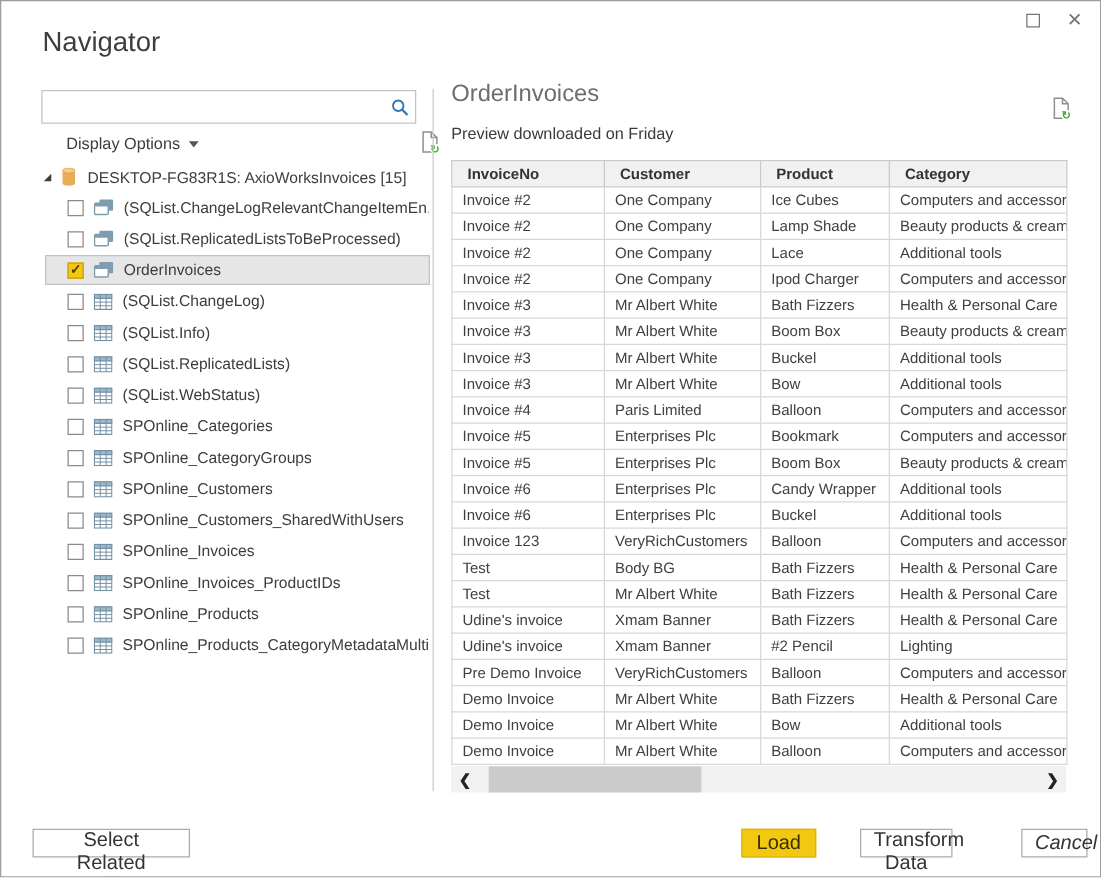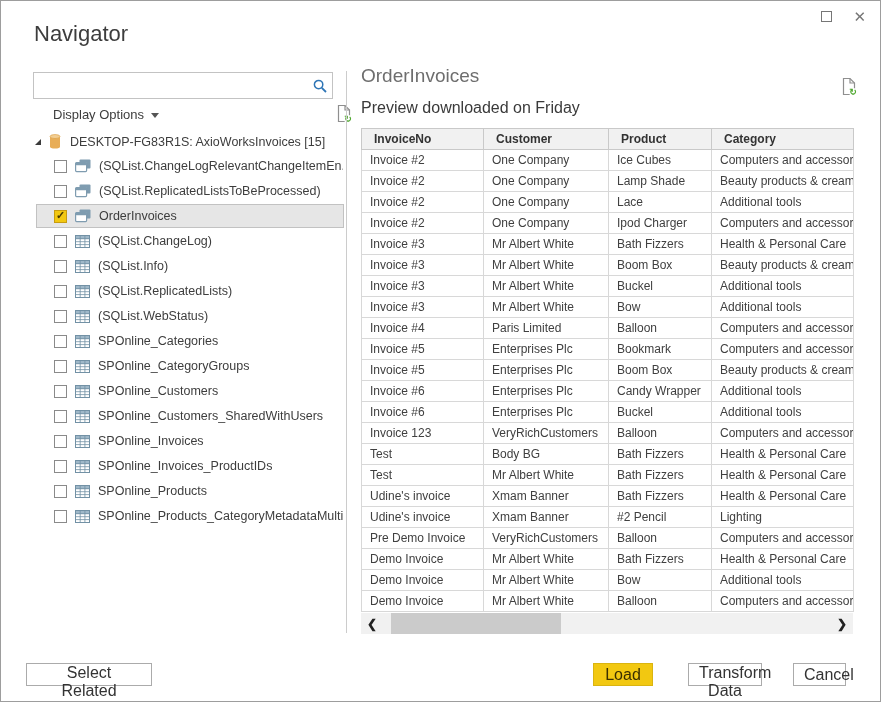--- a/index.html
+++ b/index.html
@@ -34,42 +34,42 @@
   .checkbox { width:13px; height:13px; border:1px solid #8a8a8a; background:#fff; flex:none; position:relative; cursor:pointer; }
   .checkbox.checked { background:#F2C811; border-color:#c79c10; }
   .checkbox.checked::after { content:"✓"; position:absolute; left:1px; top:-2px; font-size:11px; font-weight:bold; color:#4a3a00; }
   .tree-icon { margin:0 8px; display:flex; flex:none; }
   .tree-label { font-size:12.5px; color:#3d3d3d; white-space:nowrap; overflow:hidden; }
 
   .v-separator { position:absolute; left:345px; top:70px; width:1px; height:562px; background:#ccc; }
 
   
   .rp-title { position:absolute; left:360px; top:64px; font-size:19px; color:#6e6e6e; font-weight:400; }
-  .rp-subtitle { position:absolute; left:360px; top:98px; font-size:16px; color:#3a3a3a; }
+  .rp-subtitle { position:absolute; left:360px; top:98px; font-size:13px; color:#3a3a3a; }
   .rp-refresh { position:absolute; left:840px; top:76px; cursor:pointer; }
   .lp-refresh { cursor:pointer; display:flex; }
 
   
   .preview-table { position:absolute; left:360px; top:127px; width:492px; border-collapse:collapse; table-layout:fixed; font-size:12px; }
   .preview-table th { background:#f1f1f1; border:1px solid #c9c9c9; text-align:left; font-weight:bold; color:#333; height:21px; padding:1px 12px; white-space:nowrap; overflow:hidden; }
   .preview-table td { border:1px solid #d8d8d8; color:#404040; height:21px; padding:1px 8px; white-space:nowrap; overflow:hidden; }
 
   
   .h-scrollbar { position:absolute; left:360px; top:612px; width:492px; height:21px; background:#f1f1f1; }
   .sb-chevron { position:absolute; top:0; height:21px; width:22px; display:flex; align-items:center; justify-content:center; font-size:12px; font-weight:bold; color:#222; cursor:pointer; }
   .sb-left { left:0; }
   .sb-right { right:0; }
   .sb-thumb { position:absolute; left:30px; top:0; width:170px; height:21px; background:#cbcbcb; cursor:pointer; }
 
   
   .btn { position:absolute; top:662px; height:23px; border:1px solid #ababab; background:#fff; font-family:"Liberation Sans",sans-serif; font-size:16px; color:#333; cursor:pointer; padding:0 10px; }
   .btn-select-related { left:25px; width:126px; }
   .btn-load { left:592px; width:60px; background:#F2C811; border-color:#dab410; color:#3a2f00; }
   .btn-transform { left:687px; width:74px; }
-  .btn-cancel { left:792px; width:53px; }
+  .btn-cancel { left:816px; width:53px;font-style:italic; }
 </style>
 </head>
 <body>
 
 <div class="dialog">
 
   <div class="win-controls">
     <span class="btn-max"></span>
     <span class="btn-close">✕</span>
   </div>

